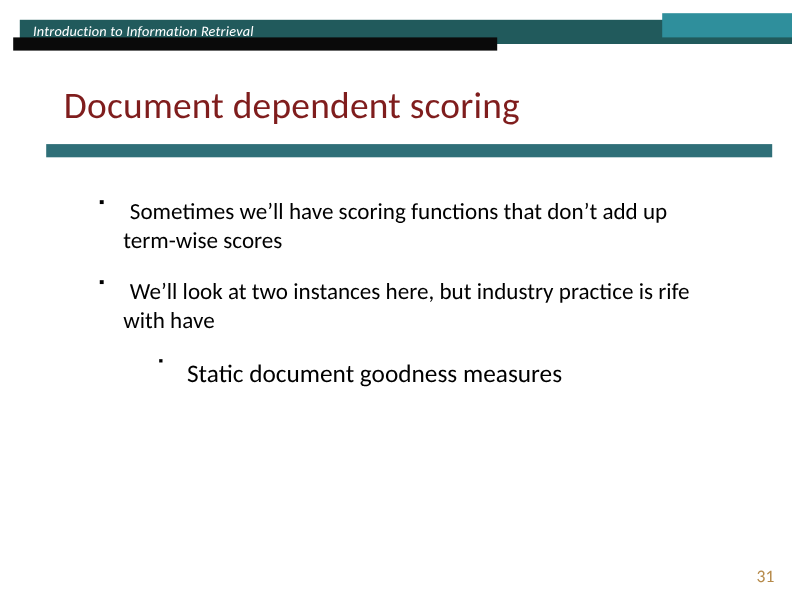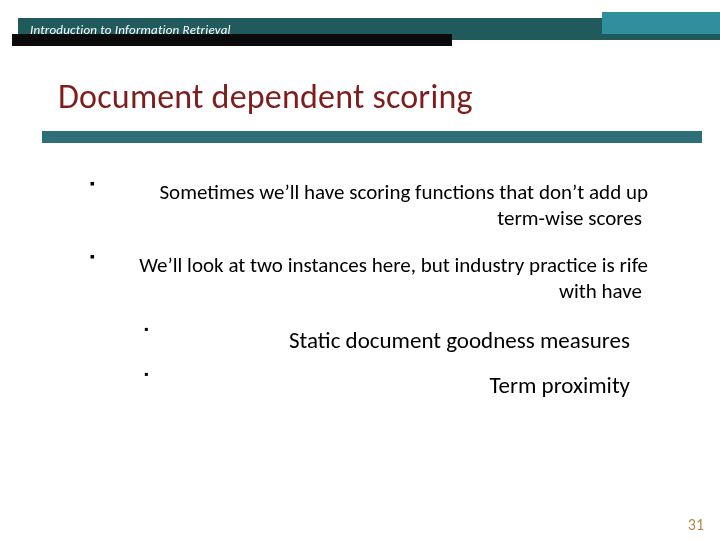--- a/index.html
+++ b/index.html
@@ -4,21 +4,21 @@
 <style>
   * { margin: 0; padding: 6px; box-sizing: border-box; }
   html, body { width: 720px; height: 540px; font-family: Calibri, "Segoe UI", Arial, sans-serif; background: #fff; color: #000; overflow: hidden; }
   .slide { width: 720px; height: 540px; position: relative; }
   .header-bar { width: 100%; height: 22px; background: #215a5c; display: flex; align-items: center; }
   .header-bar .course { color: #fff; font-style: italic; font-size: 13px; padding-left: 6px; letter-spacing: 0.2px; }
   .header-bar .underline { position: absolute; left: 0; top: 22px; width: 440px; height: 2px; background: #0a0a0a; }
   .header-bar .accent { position: absolute; right: 0; top: 0; width: 130px; height: 22px; background: #2f8f9c; }
   .title { font-size: 34px; font-weight: 400; margin: 30px 0 8px 34px; color: #7f1d1d; letter-spacing: 0.2px; }
   .title-rule { height: 2px; background: #2f6f78; margin: 0 24px 0 24px; }
-  .content { margin: 18px 60px 0 60px; font-size: 21px; line-height: 1.25; text-align: right; }
+  .content { margin: 18px 60px 0 60px; font-size: 21px; line-height: 1.25; }
   ul.bullets { list-style: none; }
   ul.bullets > li { position: relative; padding-left: 22px; margin-bottom: 8px; }
   ul.bullets > li::before { content: "\25AA"; position: absolute; left: 0; top: 2px; font-size: 14px; color: #000; }
   ul.sub { list-style: none; margin: 10px 0 0 26px; font-size: 23px; }
   ul.sub > li { position: relative; padding-left: 20px; margin-bottom: 4px; }
   ul.sub > li::before { content: "\25AA"; position: absolute; left: 0; top: 2px; font-size: 12px; color: #000; }
   .pagenum { position: absolute; right: 22px; bottom: 12px; font-size: 16px; color: #b68a4a; }
 </style>
 </head>
 <body>
@@ -37,22 +37,19 @@
     <ul class="bullets">
       <li>
         <span>Sometimes we’ll have scoring functions that don’t add up term-wise scores</span>
       </li>
       <li>
         <span>We’ll look at two instances here, but industry practice is rife with have</span>
         <ul class="sub">
           <li>
             <span>Static document goodness measures</span>
           </li>
-          <li>
-            <span>Term proximity</span>
-          </li>
         </ul>
       </li>
     </ul>
   </div>
 
   <div class="pagenum">31</div>
 </div>
 
 </body></html>

